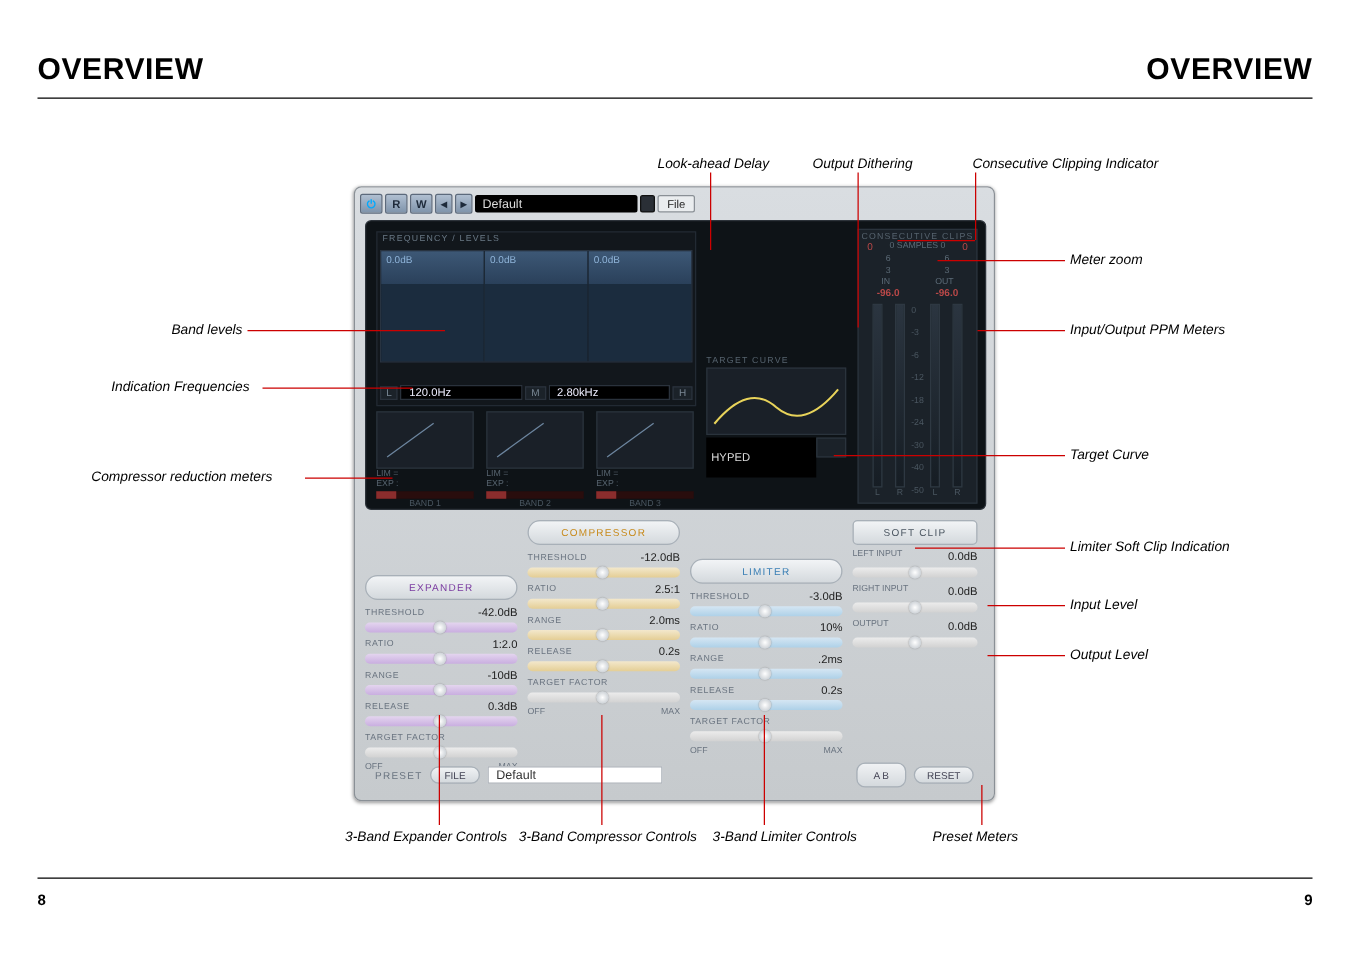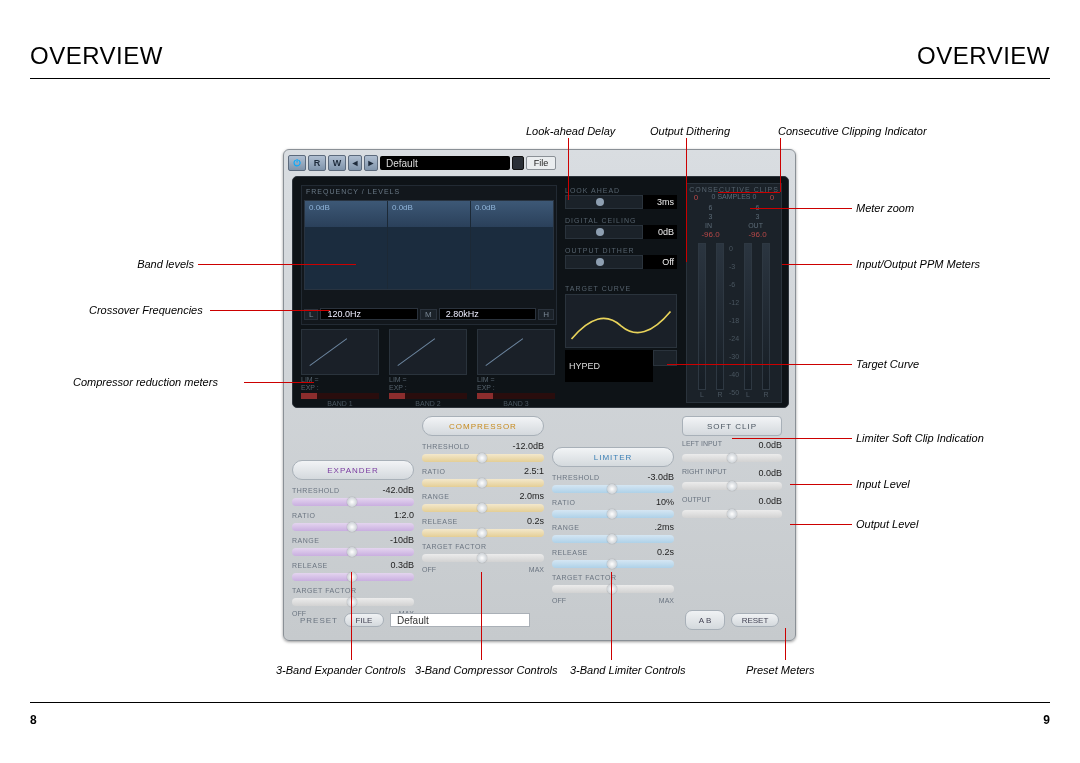--- a/index.html
+++ b/index.html
@@ -8,21 +8,21 @@
     height: 763px;
     background: #fff;
     font-family: Arial, Helvetica, sans-serif;
     color: #000;
     position: relative;
     overflow: hidden;
   }
   .page-header-left, .page-header-right {
     position: absolute;
     top: 42px;
-    font-weight: 400;
+    font-weight: 700;
     font-size: 24px;
     letter-spacing: 0.5px;
   }
   .page-header-left { left: 30px; }
   .page-header-right { right: 30px; }
 
   .top-rule { position: absolute; top: 78px; left: 30px; right: 30px; height: 1px; background: #000; }
   .bottom-rule { position: absolute; bottom: 60px; left: 30px; right: 30px; height: 1px; background: #000; }
 
   .page-num-left, .page-num-right {
@@ -157,21 +157,21 @@
 
   .meters {
     position:absolute; right:6px; top:6px; width:96px; height:220px;
     background:#1b2229; border:1px solid #2a333c;
     display:flex; flex-direction:column;
   }
   .cc-label{font-size:7px;color:#56636e;letter-spacing:1px;text-align:center;padding-top:2px;}
   .cc-vals{display:flex;justify-content:space-around;font-size:8px;color:#b94848;}
   .meter-zoom{display:flex;justify-content:space-around;font-size:7px;color:#5c6b77;margin-top:2px;}
   .io-labels{display:flex;justify-content:space-around;font-size:7px;color:#5c6b77;margin-top:2px;}
-  .io-vals{display:flex;justify-content:space-around;font-size:8px;color:#b94848;margin-top:1px;}
+  .io-vals{display:flex;justify-content:space-around;font-size:8px;color:#b94848;margin-top:1px;font-weight:bold;}
   .bar-area{flex:1;display:flex;justify-content:space-around;padding:4px 6px;}
   .bar-col{display:flex;flex-direction:column;align-items:center;width:22px;}
   .scale-col{display:flex;flex-direction:column;justify-content:space-between;font-size:7px;color:#4a5660;padding:2px 0;}
   .vbar{width:8px;flex:1;background:linear-gradient(#2b3540,#161d24);border:1px solid #2e3842;}
   .lr{font-size:7px;color:#4a5660;margin-top:1px;}
 
   
   .comp-graphs{ position:absolute; left:8px; top:152px; display:flex; gap:10px;}
   .cg{ width:78px; }
   .cg-plot{ height:46px; background:#1a2028; border:1px solid #2a333c; position:relative;}
@@ -252,21 +252,21 @@
 <div class="callout" style="left:778px;top:125px;">Consecutive Clipping Indicator</div>
 
 <div class="callout" style="left:856px;top:202px;">Meter zoom</div>
 <div class="callout" style="left:856px;top:258px;">Input/Output PPM Meters</div>
 <div class="callout" style="left:856px;top:358px;">Target Curve</div>
 <div class="callout" style="left:856px;top:432px;">Limiter Soft Clip Indication</div>
 <div class="callout" style="left:856px;top:478px;">Input Level</div>
 <div class="callout" style="left:856px;top:518px;">Output Level</div>
 
 <div class="callout" style="left:134px;top:258px;text-align:right;width:60px;">Band levels</div>
-<div class="callout" style="left:89px;top:304px;">Crossover Frequencies</div>
+<div class="callout" style="left:89px;top:304px;">Indication Frequencies</div>
 <div class="callout" style="left:73px;top:376px;">Compressor reduction meters</div>
 
 <div class="callout" style="left:276px;top:664px;">3-Band Expander Controls</div>
 <div class="callout" style="left:415px;top:664px;">3-Band Compressor Controls</div>
 <div class="callout" style="left:570px;top:664px;">3-Band Limiter Controls</div>
 <div class="callout" style="left:746px;top:664px;">Preset Meters</div>
 
 <div class="leader v" style="left:568px;top:138px;height:62px;"></div>
 <div class="leader v" style="left:686px;top:138px;height:124px;"></div>
 <div class="leader v" style="left:780px;top:138px;height:54px;"></div>
@@ -317,43 +317,20 @@
       </div>
       <div class="fl-xover">
         <div class="lab">L</div>
         <div class="val" style="flex:1">120.0Hz</div>
         <div class="lab">M</div>
         <div class="val" style="flex:1">2.80kHz</div>
         <div class="lab">H</div>
       </div>
     </div>
 
-    <div class="right-stack">
-      <div class="rs-row">
-        <span class="rs-label">LOOK AHEAD</span>
-        <div class="rs-valrow">
-          <div class="rs-slider"></div>
-          <div class="rs-val">3ms</div>
-        </div>
-      </div>
-      <div class="rs-row">
-        <span class="rs-label">DIGITAL CEILING</span>
-        <div class="rs-valrow">
-          <div class="rs-slider"></div>
-          <div class="rs-val">0dB</div>
-        </div>
-      </div>
-      <div class="rs-row">
-        <span class="rs-label">OUTPUT DITHER</span>
-        <div class="rs-valrow">
-          <div class="rs-slider"></div>
-          <div class="rs-val">Off</div>
-        </div>
-      </div>
-    </div>
 
     <div class="target-curve">
       <span class="tc-label">TARGET CURVE</span>
       <div class="tc-graph">
         <svg viewBox="0 0 100 50">
             <path d="M5,40 Q30,10 50,28 Q70,45 95,15" stroke="#e8d35a" stroke-width="1.5" fill="none"></path>
           </svg>
       </div>
       <div class="tc-bottom">
         <div class="tc-preset">HYPED</div>

